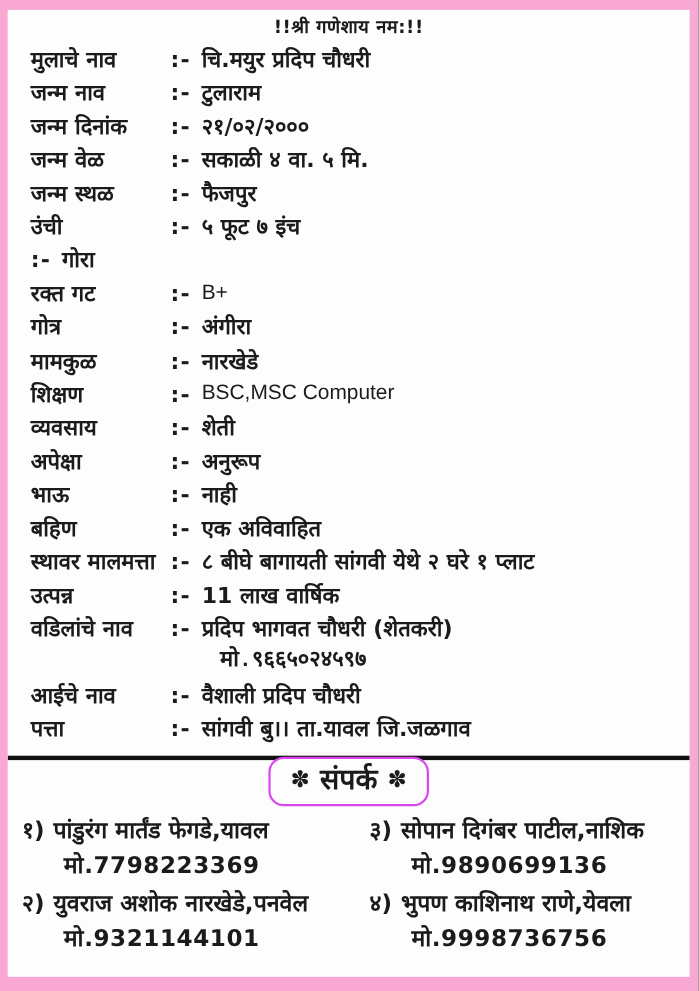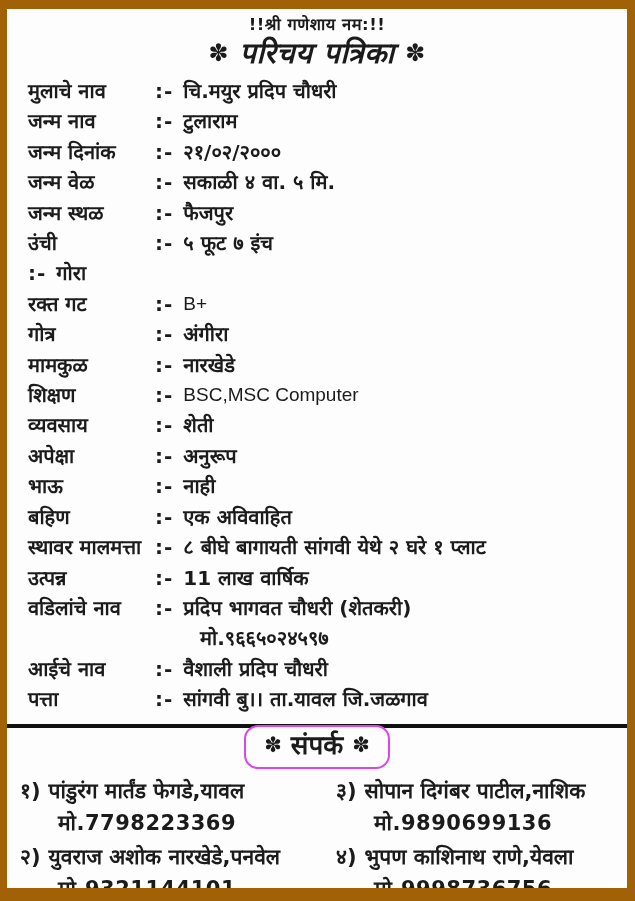--- a/index.html
+++ b/index.html
@@ -1,21 +1,21 @@
 <!DOCTYPE html>
 <html><head>
 <meta charset="utf-8">
 <style>
   * { margin: 0; padding: 0; box-sizing: border-box; }
   html, body { width: 635px; height: 901px; background: #2a2a2a; }
   body { font-family: "DejaVu Sans", sans-serif; color: #1b1b1b; }
 
   .frame {
     width: 635px; height: 901px;
-    background: #a16207;
+    background: #f9a8d4;
     padding: 9px 8px 13px 7px;
   }
   .card {
     width: 100%; height: 100%;
     background: #fdfdfd;
     display: flex;
     flex-direction: column;
     overflow: hidden;
   }
 
@@ -50,21 +50,21 @@
     white-space: nowrap;
   }
   .row .lbl { min-width: 127px; }
   .row .sep { margin-right: 10px; letter-spacing: 1px; }
   .row .val {}
   .val.latin, .latin {
     font-family: "Liberation Sans", sans-serif;
     font-weight: normal;
     font-size: 19px;
   }
-  .mobile-row { padding-left: 172px; }
+  .mobile-row { padding-left: 172px; font-family: Liberation Mono, monospace; }
 
   .contact {
     margin-top: 9px;
     border-top: 4px solid #101010;
     flex: 1;
   }
   .contact-box {
     width: fit-content;
     margin: -3px auto 4px auto;
     background: #fdfdfd;
@@ -90,25 +90,20 @@
   .entry-mobile { line-height: 32px; padding-left: 38px; letter-spacing: 0.5px; }
 </style>
 </head>
 <body>
 
 <div class="frame">
   <div class="card">
 
     <div class="invocation">!!श्री गणेशाय नम:!!</div>
 
-    <div class="title">
-      <span class="ornament">✽</span>
-      <span>परिचय पत्रिका</span>
-      <span class="ornament">✽</span>
-    </div>
 
     <div class="details">
       <div class="row">
         <span class="lbl">मुलाचे नाव</span>
         <span class="sep">:-</span>
         <span class="val">चि.मयुर प्रदिप चौधरी</span>
       </div>
       <div class="row">
         <span class="lbl">जन्म नाव</span>
         <span class="sep">:-</span>

